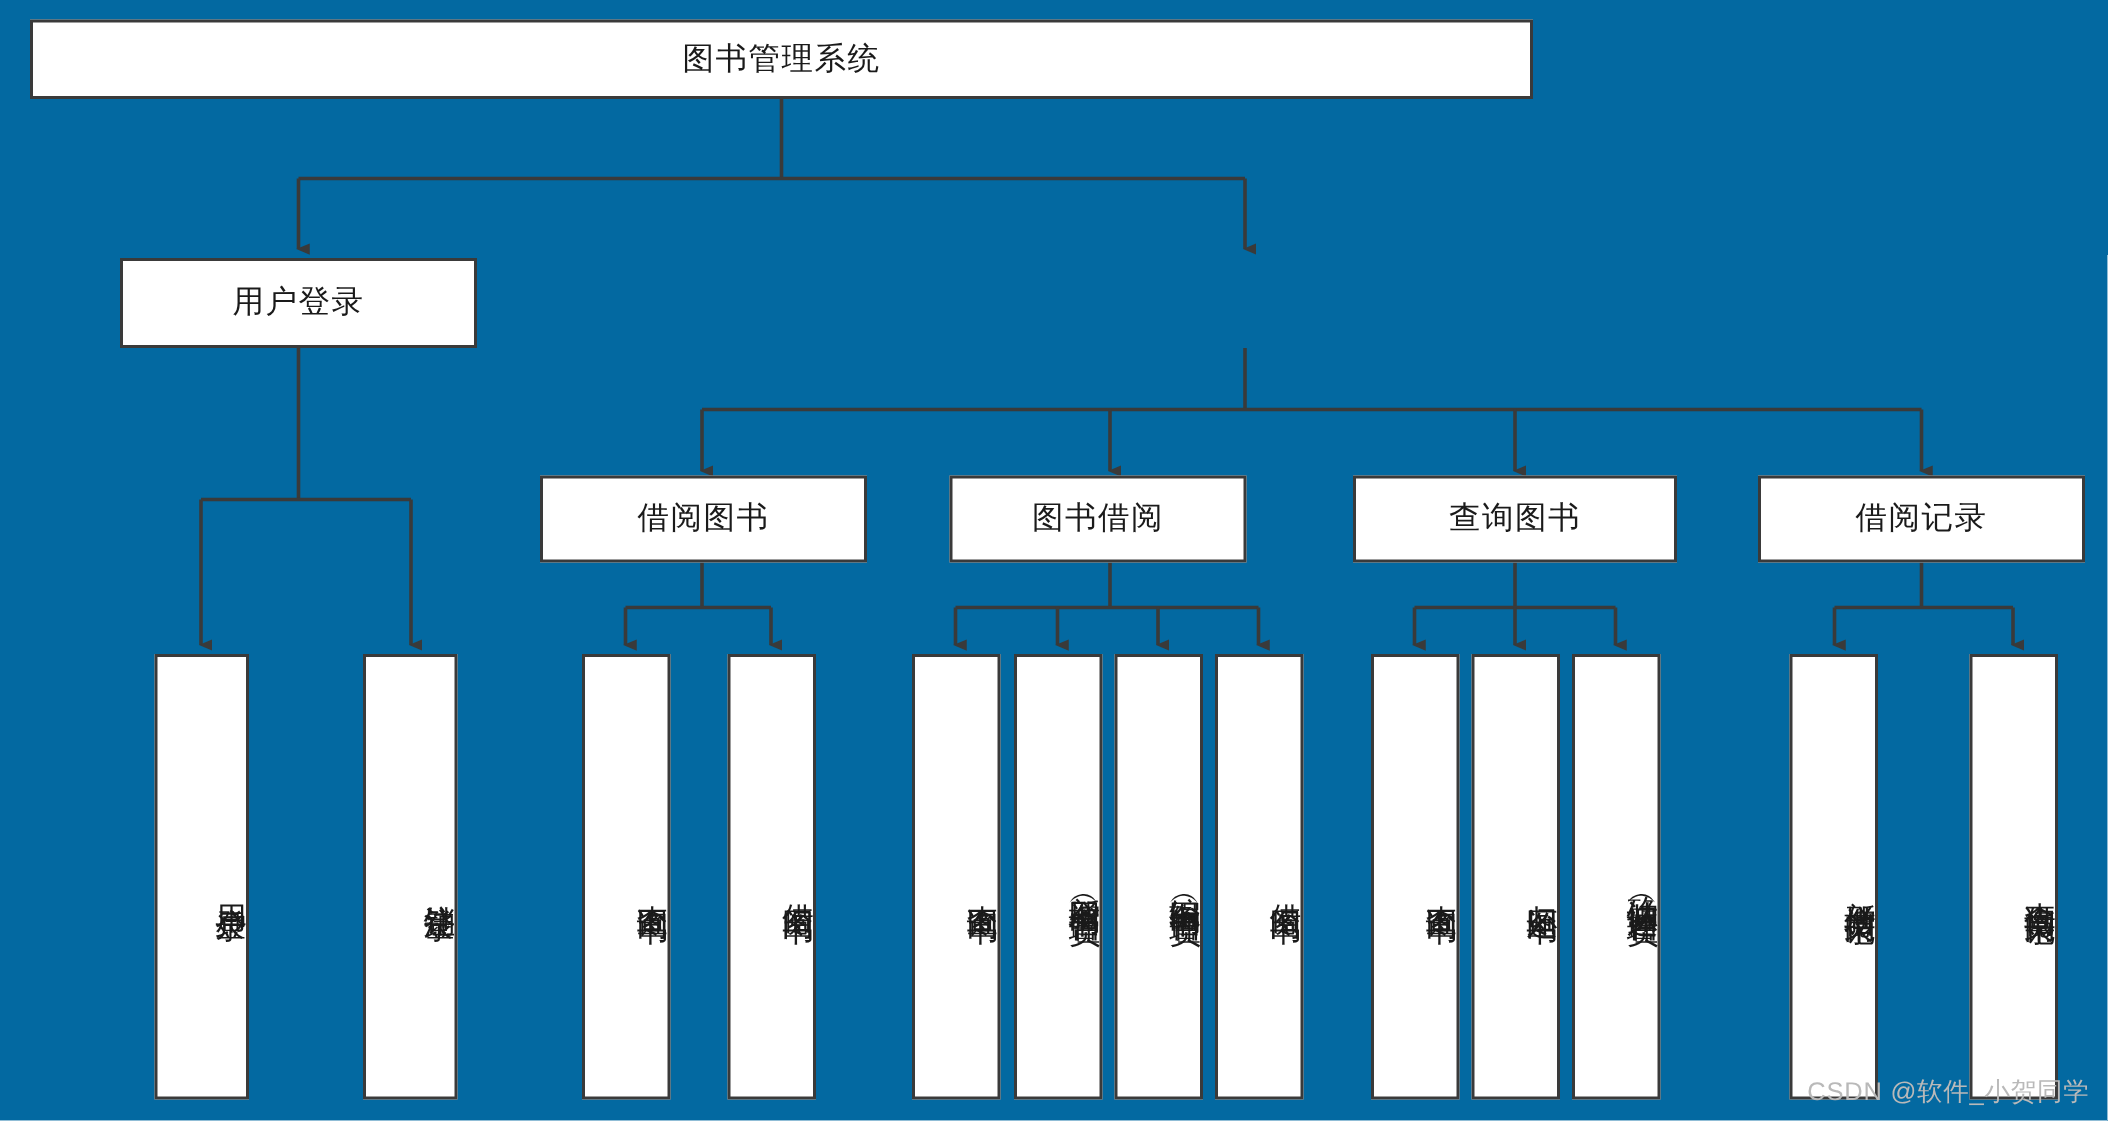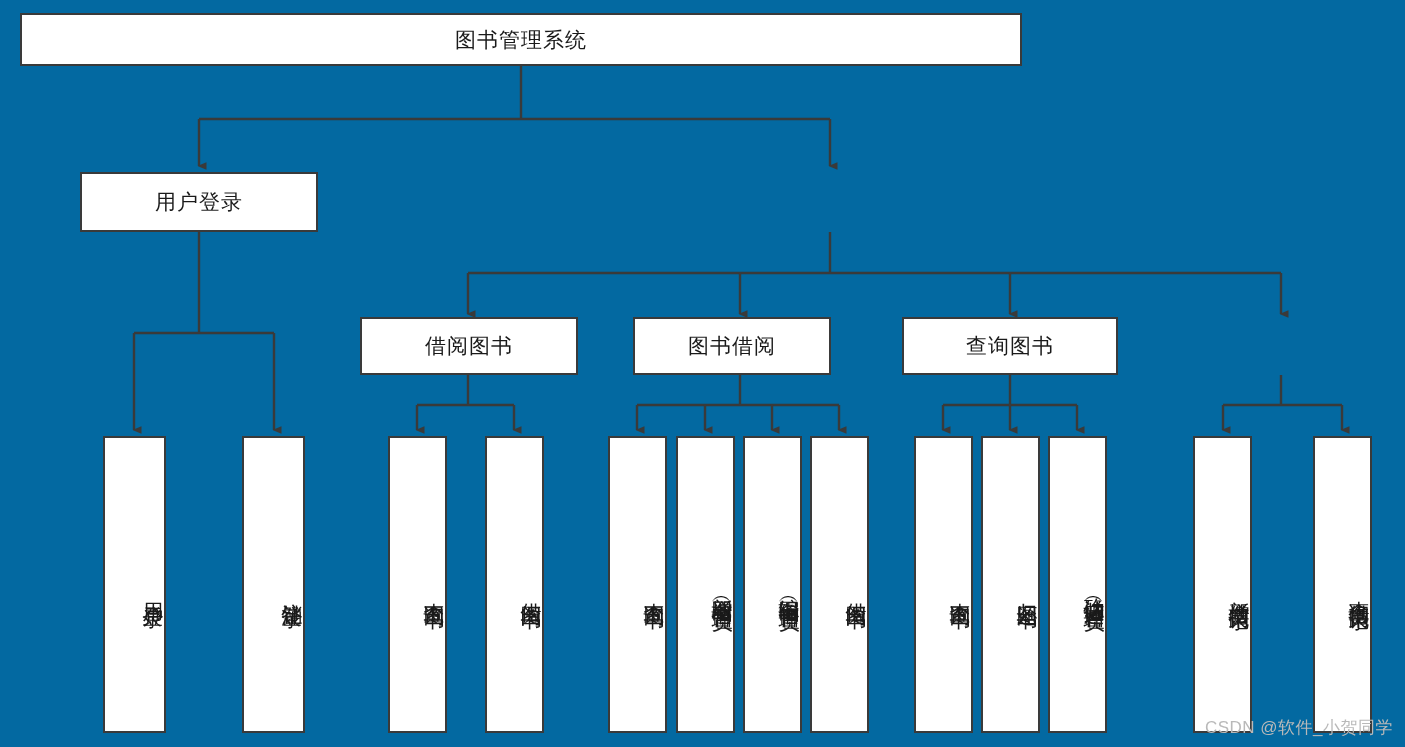--- a/index.html
+++ b/index.html
@@ -139,20 +139,23 @@
 
   <div class="node node-h" style="left:360px; top:317px; width:218px; height:58px;">
     <span>借阅图书</span>
   </div>
   <div class="node node-h" style="left:633px; top:317px; width:198px; height:58px;">
     <span>图书借阅</span>
   </div>
   <div class="node node-h" style="left:902px; top:317px; width:216px; height:58px;">
     <span>查询图书</span>
   </div>
+  <div class="node node-h" style="left:1172px; top:317px; width:218px; height:58px;">
+    <span>借阅记录</span>
+  </div>
 
   <div class="node node-v" style="left:103px; top:436px; width:63px; height:297px;">
     <span>用户登录</span>
   </div>
   <div class="node node-v" style="left:242px; top:436px; width:63px; height:297px;">
     <span>注销登录</span>
   </div>
 
   <div class="node node-v" style="left:388px; top:436px; width:59px; height:297px;">
     <span>查询图书</span>

